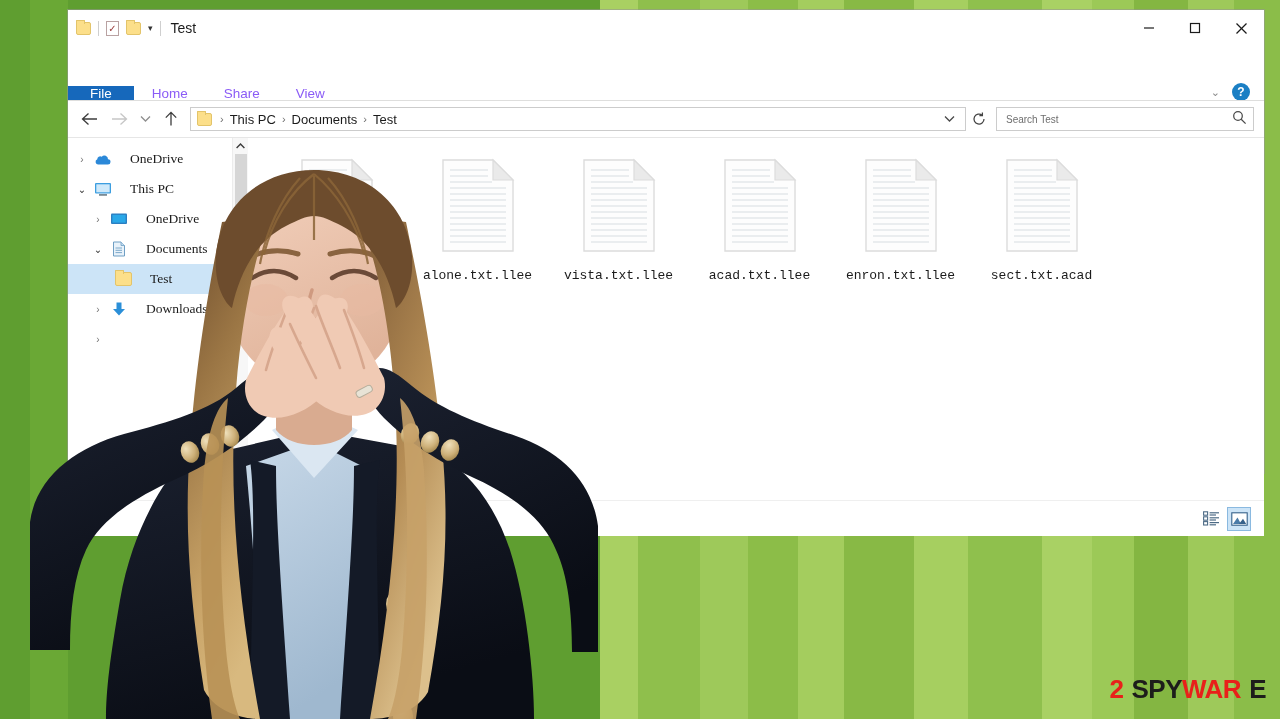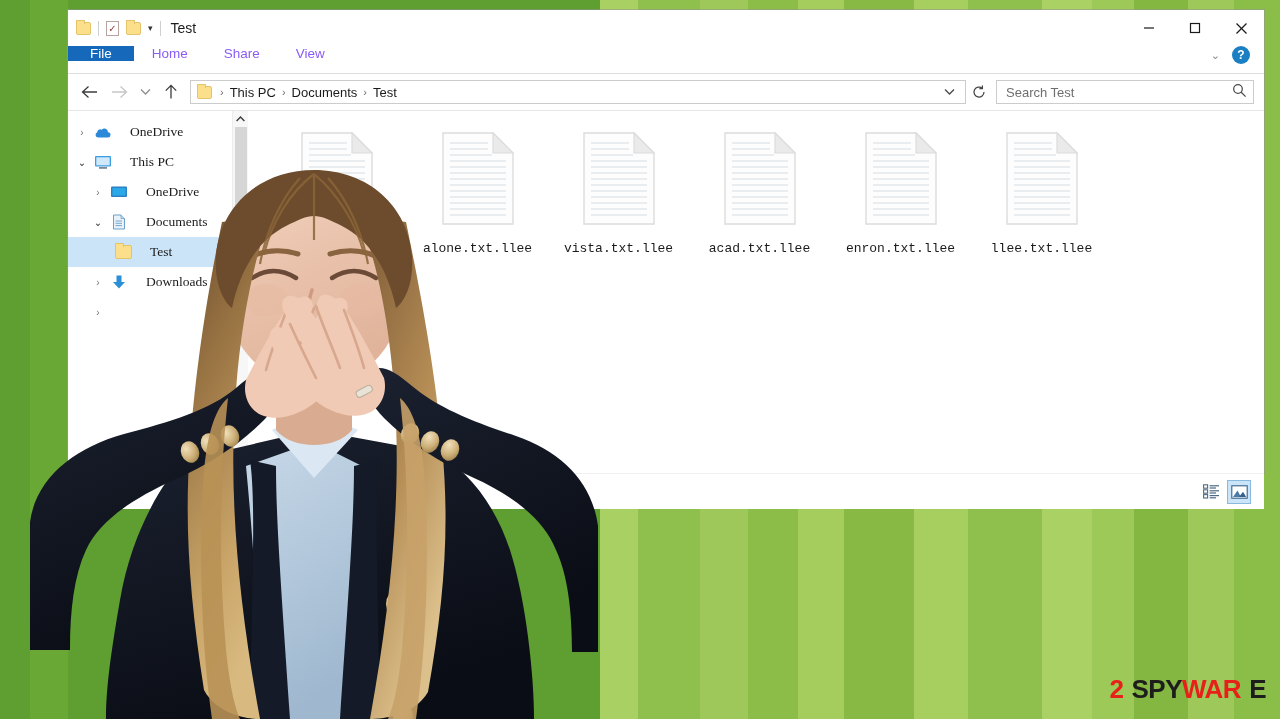--- a/index.html
+++ b/index.html
@@ -45,21 +45,21 @@
   .qat-caret { font-size: 9px; color:#333; line-height:1; }
   .win-title { margin-left: 10px; font-size: 14px; color:#1b1b1b; }
   .win-buttons { margin-left:auto; display:flex; height:36px; }
   .win-btn {
     width: 46px; height: 36px; display:flex; align-items:center; justify-content:center;
     color:#1b1b1b;
   }
   .win-btn svg { display:block; }
 
   
-  .ribbon { height: 28px; display:flex; align-items:flex-start; background:#fff; position:relative; }
+  .ribbon { height: 28px; display:flex; align-items:flex-end; background:#fff; position:relative;margin-top:27px; }
   .rtab {
     display:flex; align-items:center; padding: 0 18px; font-size:13.5px; color:#8b5cf6;
   }
   .rtab.file { background:#1668bb; color:#fff; padding: 0 22px; }
   .ribbon-right { margin-left:auto; display:flex; align-items:center; gap:12px; padding-right:14px; }
   .chev-down { font-size:11px; color:#8a8a8a; }
   .help-icon {
     width:18px; height:18px; border-radius:50%; background:#1b7fc4;
     color:#fff; font-size:12px; font-weight:bold; line-height:18px; text-align:center;
   }
@@ -79,21 +79,21 @@
   .crumbs { display:flex; align-items:center; gap:0; font-size:13px; color:#1b1b1b; }
   .crumb { padding: 0 4px; }
   .crumb-sep { color:#6d6d6d; font-size:11px; padding: 0 2px; }
   .addr-caret { margin-left:auto; color:#444; font-size:10px; padding: 0 8px; }
   .refresh { width:26px; height:24px; display:flex; align-items:center; justify-content:center;
              color:#444; font-size:13px; }
   .search-box {
     width: 258px; height:24px; margin-left:4px; border:1px solid #cccccc; background:#fff;
     display:flex; align-items:center; padding: 0 6px 0 9px;
   }
-  .search-ph { font-size:13px; color:#6e6e6e; }
+  .search-ph { font-size:10px; color:#6e6e6e; }
   .search-ico { margin-left:auto; color:#4a4a4a; }
 
   
   .explorer-body { display:flex; height: calc(463px - 36px - 28px - 36px); border-top:1px solid #e6e6e6; }
   .navpane {
     width: 180px; padding-top: 6px; background:#fff; position:relative;
   }
   .nav-item {
     height: 30px; display:flex; align-items:center; font-size:13.5px; color:#1b1b1b;
     padding-right:6px; white-space:nowrap;
@@ -495,21 +495,21 @@
                 <line x1="10" y1="48" x2="66" y2="48"></line>
                   <line x1="10" y1="54" x2="66" y2="54"></line>
                 <line x1="10" y1="60" x2="66" y2="60"></line>
                   <line x1="10" y1="66" x2="66" y2="66"></line>
                 <line x1="10" y1="72" x2="66" y2="72"></line>
                   <line x1="10" y1="78" x2="66" y2="78"></line>
                 <line x1="10" y1="84" x2="66" y2="84"></line>
               </g>
             </svg>
           </span>
-          <span class="file-name">llee.txt.llee</span>
+          <span class="file-name">sect.txt.acad</span>
         </div>
 
       </div>
     </div>
   </div>
 
   <div class="statusbar">
     <div class="viewbtn">
       <svg width="17" height="15" viewBox="0 0 17 15">
         <g fill="none" stroke="#4d6b86" stroke-width="1.1">

